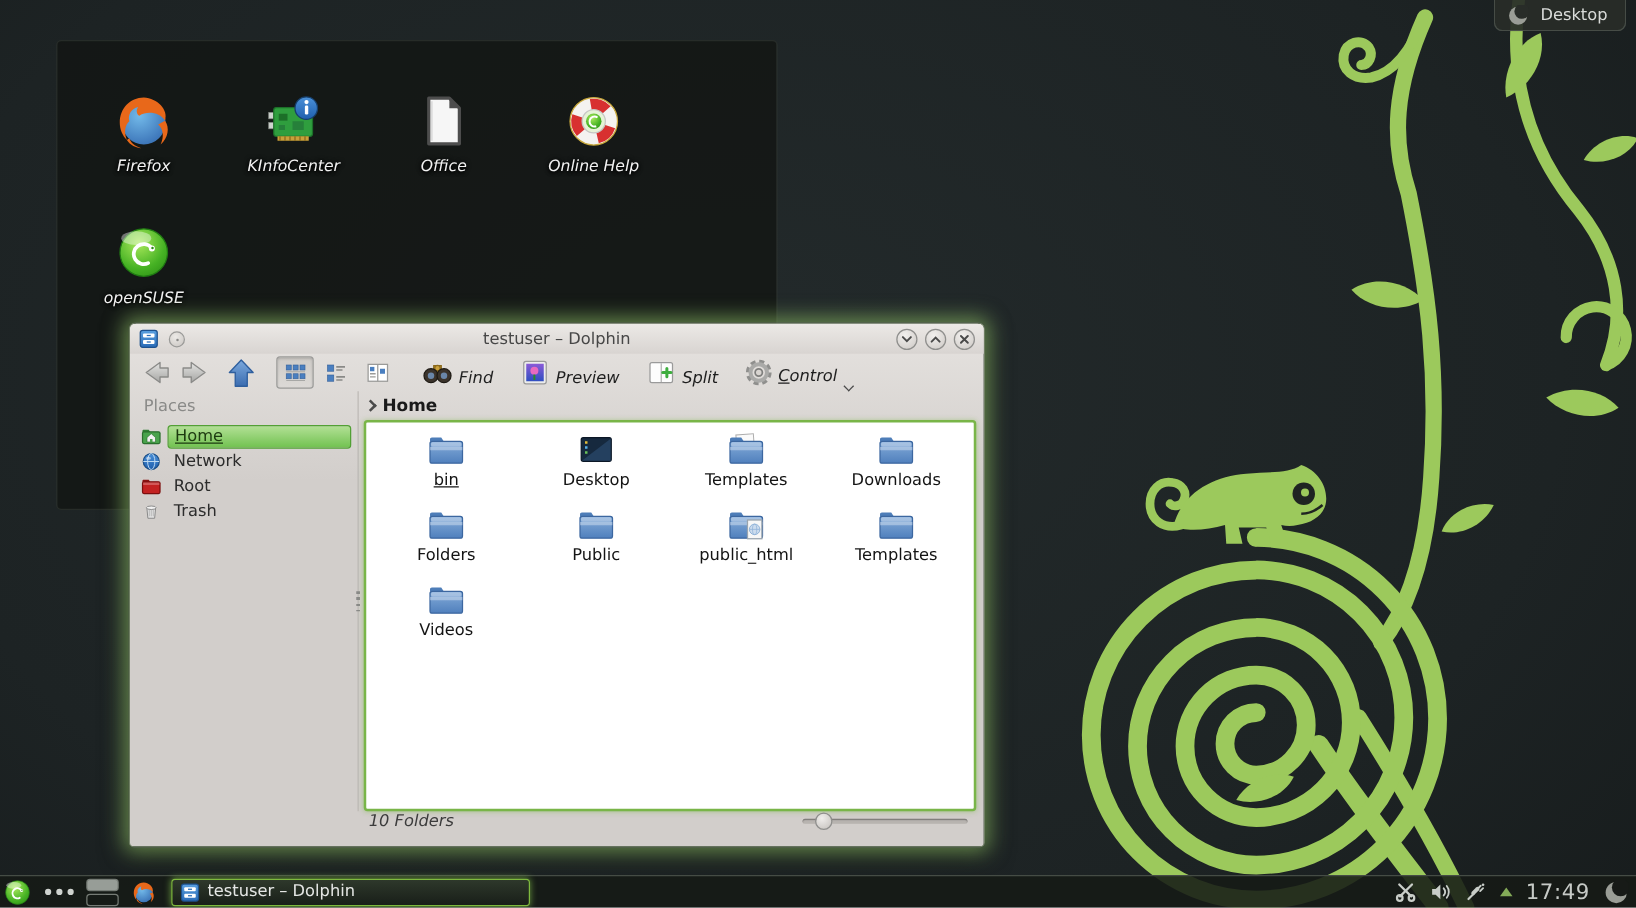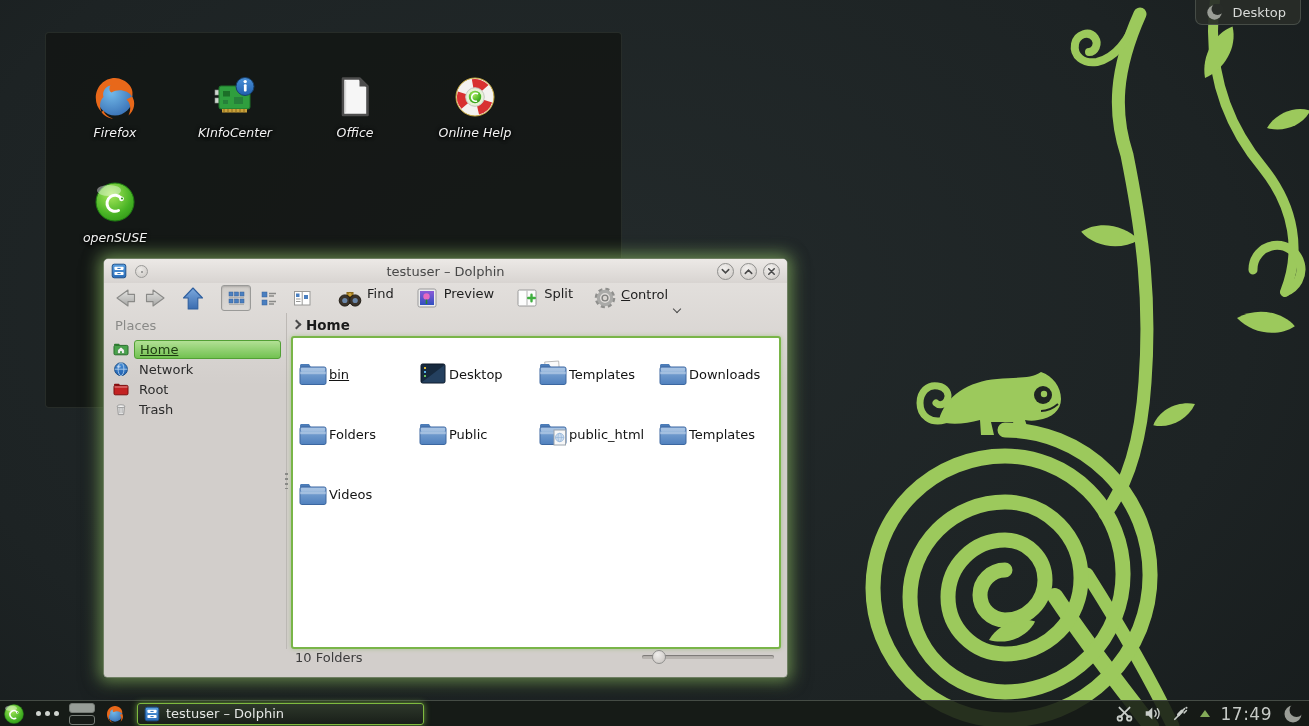--- a/index.html
+++ b/index.html
@@ -36,21 +36,21 @@
   .tb-right { margin-left:auto; display:flex; gap:6px; z-index:1; }
   .wbtn { width:17px; height:17px; border-radius:50%; border:1px solid #8f8f8d;
           background:radial-gradient(circle at 40% 30%, #f2f0ee, #cdc9c5); display:flex; align-items:center; justify-content:center; }
 
   .toolbar { height:30px; display:flex; align-items:center; padding:0 8px; gap:5px; }
   .navbtn svg { display:block; }
   .viewbtns { display:flex; gap:3px; margin-left:10px; }
   .vbtn { width:30px; height:26px; display:flex; align-items:center; justify-content:center;
           border:1px solid transparent; border-radius:3px; }
   .vbtn.pressed { border-color:#9a9a98; background:linear-gradient(#cfccc8,#dcd9d6); box-shadow:inset 0 1px 2px rgba(0,0,0,.18); }
-  .tgroup { display:flex; align-items:flex-start; gap:5px; margin-left:16px; font-size:13px; color:#1e1e1e; }
+  .tgroup { display:flex; align-items:flex-end; gap:5px; margin-left:16px; font-size:13px; color:#1e1e1e;font-style:italic; }
   .tgroup svg { display:block; }
   .ctl-wrap { position:relative; padding-right:14px; }
   .lbl-control { display:inline-block; }
   .lbl-control::first-letter { text-decoration:underline; }
   .caret { position:absolute; right:0; bottom:-5px; width:8px; height:8px; }
   .caret::before { content:""; position:absolute; left:0; top:0; width:5px; height:5px;
                    border-right:1.6px solid #4a4a4a; border-bottom:1.6px solid #4a4a4a; transform:rotate(45deg); }
 
   .winbody { position:absolute; top:54px; bottom:28px; left:1px; right:1px; display:flex; }
   .places { width:178px; padding:3px 2px 0 8px; }
@@ -64,27 +64,27 @@
   .splitter::before { content:""; position:absolute; left:3px; top:0; bottom:0; width:1px; background:#bdb9b5; }
   .splitter::after { content:""; position:absolute; left:2px; top:50%; margin-top:-8px; width:3px; height:16px;
                      background:repeating-linear-gradient(#8a8a88 0 2px, transparent 2px 5px); }
   .rightcol { flex:1; display:flex; flex-direction:column; padding-right:5px; }
   .crumb { height:23px; display:flex; align-items:center; gap:6px; padding-left:2px; }
   .crumb .chev { width:7px; height:7px; border-right:2px solid #4a4a4a; border-top:2px solid #4a4a4a; transform:rotate(45deg); }
   .crumb .loc { font-size:13.5px; font-weight:bold; color:#1a1a1a; }
   .viewport { flex:1; background:#fff; border:2px solid #79b548; border-radius:3px; position:relative;
               box-shadow:0 0 4px rgba(121,181,72,.45); }
   .grid { position:absolute; left:4px; top:6px; display:grid; grid-template-columns:repeat(4,120px); grid-auto-rows:60px; }
-  .fcell { display:flex; flex-direction:row; align-items:center; }
+  .fcell { display:flex; flex-direction:column; align-items:center; }
   .fcell svg { width:32px; height:32px; }
   .fcell .fl { font-size:13px; color:#141414; margin-top:1px; }
   .fcell.hovered .fl { text-decoration:underline; }
 
   .statusbar { position:absolute; left:1px; right:1px; bottom:0; height:40px; display:flex; align-items:center;
-               font-size:13px; color:#3c3c3c; }
+               font-size:13px; color:#3c3c3c;font-style:italic; }
   .statusbar .stext { margin-left:190px; }
   .zslider { position:absolute; right:12px; width:132px; height:14px; }
   .ztrack { position:absolute; left:0; right:0; top:5px; height:4px; border-radius:2px;
             background:#b8b4b0; box-shadow:inset 0 1px 1px rgba(0,0,0,.35); }
   .zhandle { position:absolute; left:10px; top:0; width:14px; height:14px; border-radius:50%;
              background:radial-gradient(circle at 38% 30%, #f0eeec, #c4c0bc); border:1px solid #8f8f8d; }
 
   
   .panel { position:absolute; left:0; right:0; bottom:0; height:26px; background:rgba(22,26,22,.88);
            border-top:1px solid #454c45; display:flex; align-items:center; }

